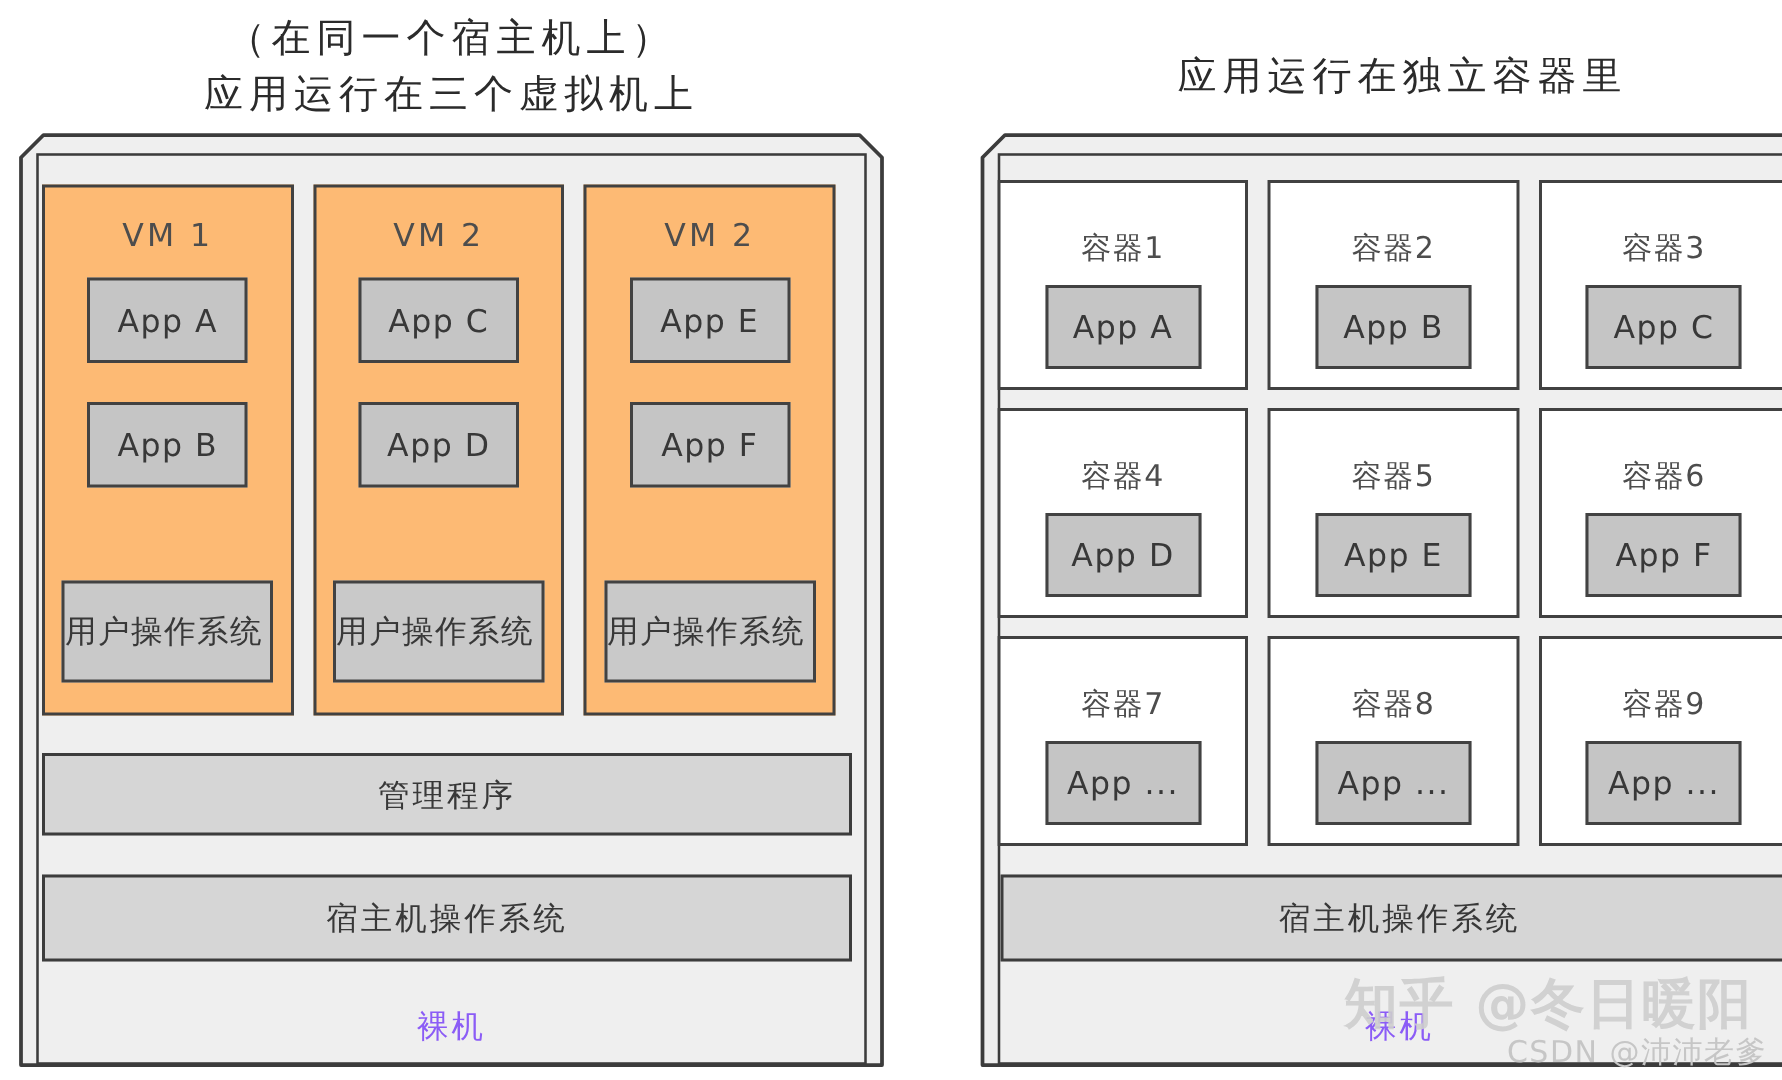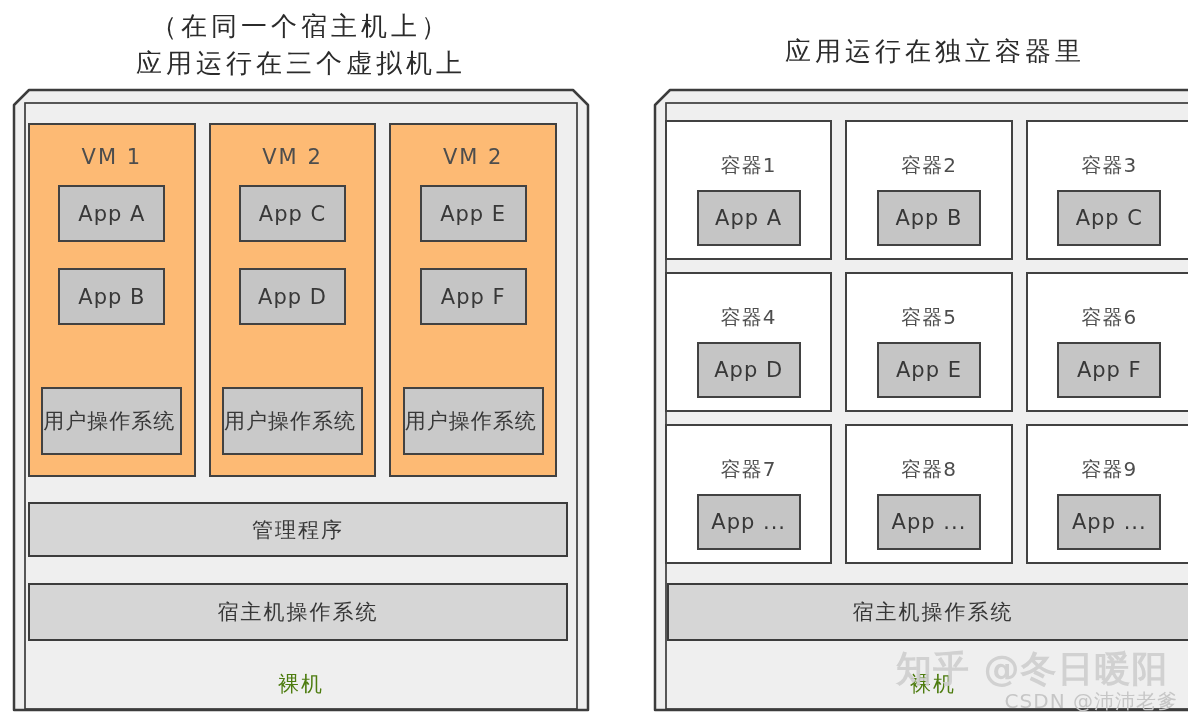--- a/index.html
+++ b/index.html
@@ -60,21 +60,21 @@
   .bar{
     position:absolute;background:#d6d6d6;border:2px solid #3c3c3c;
     display:flex;align-items:center;justify-content:center;
     font-size:21px;color:#383838;letter-spacing:2px;
   }
   .hypervisor-bar{left:16px;width:536px;top:414px;height:51px;text-align:right;}
   .hostos-bar{left:16px;width:536px;top:495px;height:54px;}
   .panel.right .bar{left:14px;width:528px;}
   .bare-label{
     position:absolute;left:0;width:100%;top:582px;text-align:center;
-    font-size:21px;color:#4d7c0f;letter-spacing:2px;
+    font-size:21px;color:#8b5cf6;letter-spacing:2px;
   }
 
   
   .wm-zhihu{
     position:absolute;left:896px;top:645px;
     font-size:36px;font-weight:700;color:#cecece;letter-spacing:1px;
     white-space:nowrap;opacity:0.9;
   }
   .wm-csdn{
     position:absolute;right:10px;top:688px;

